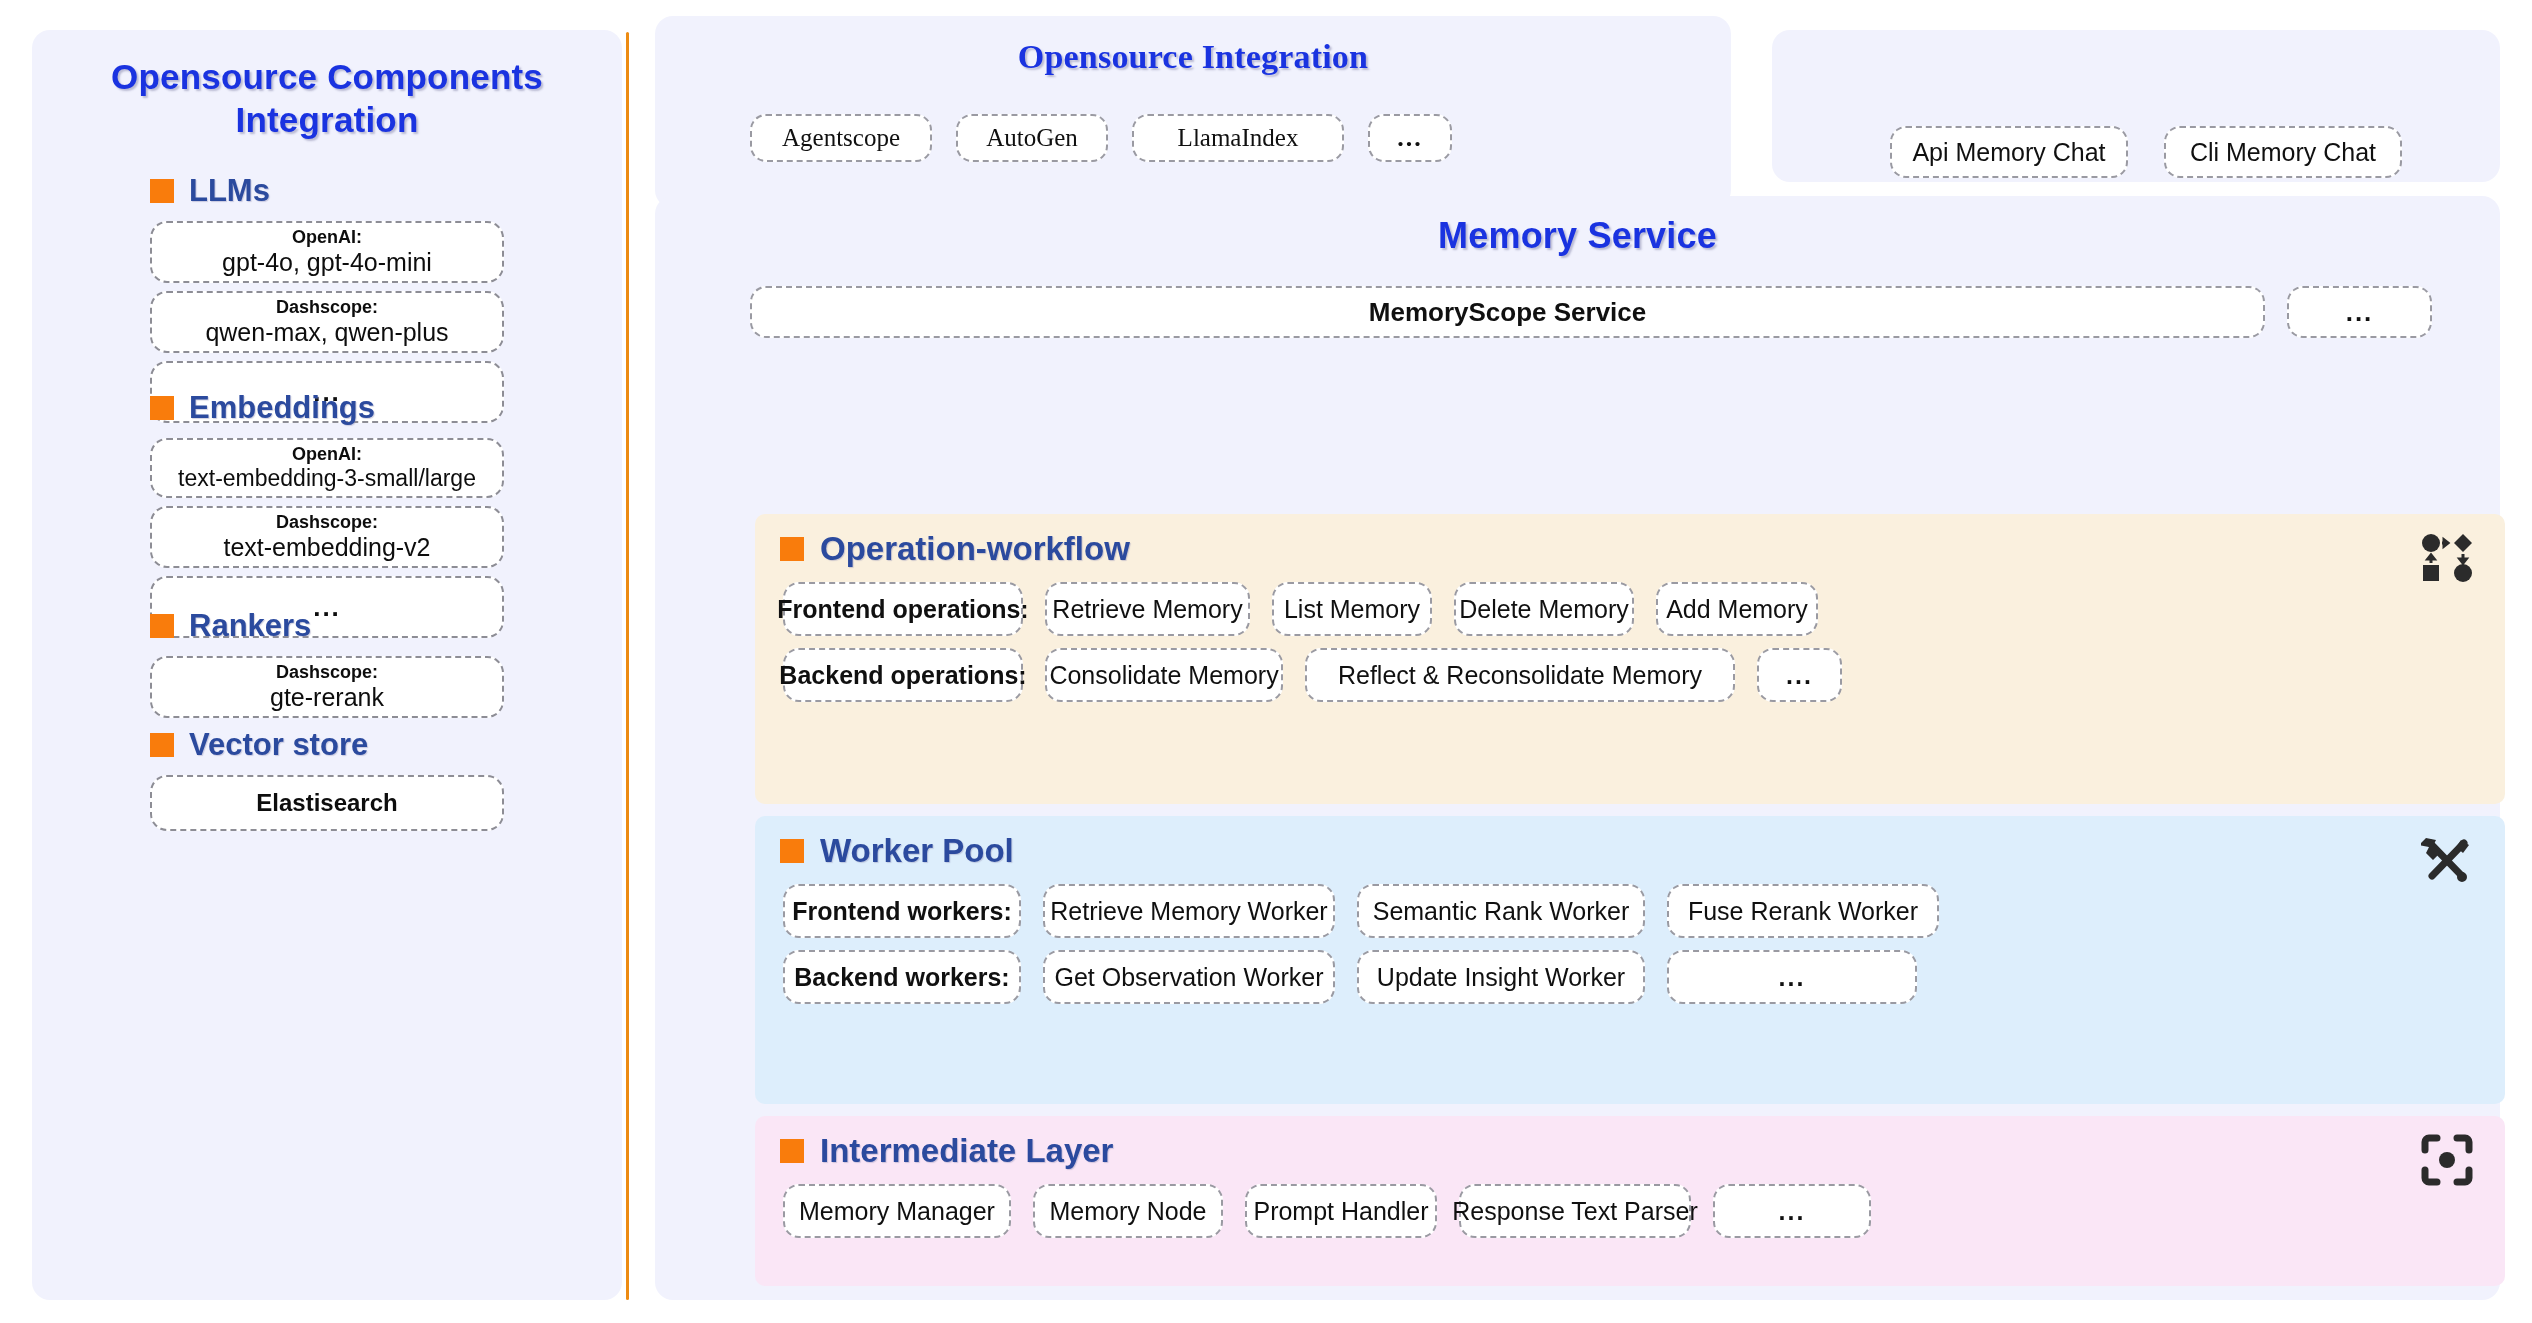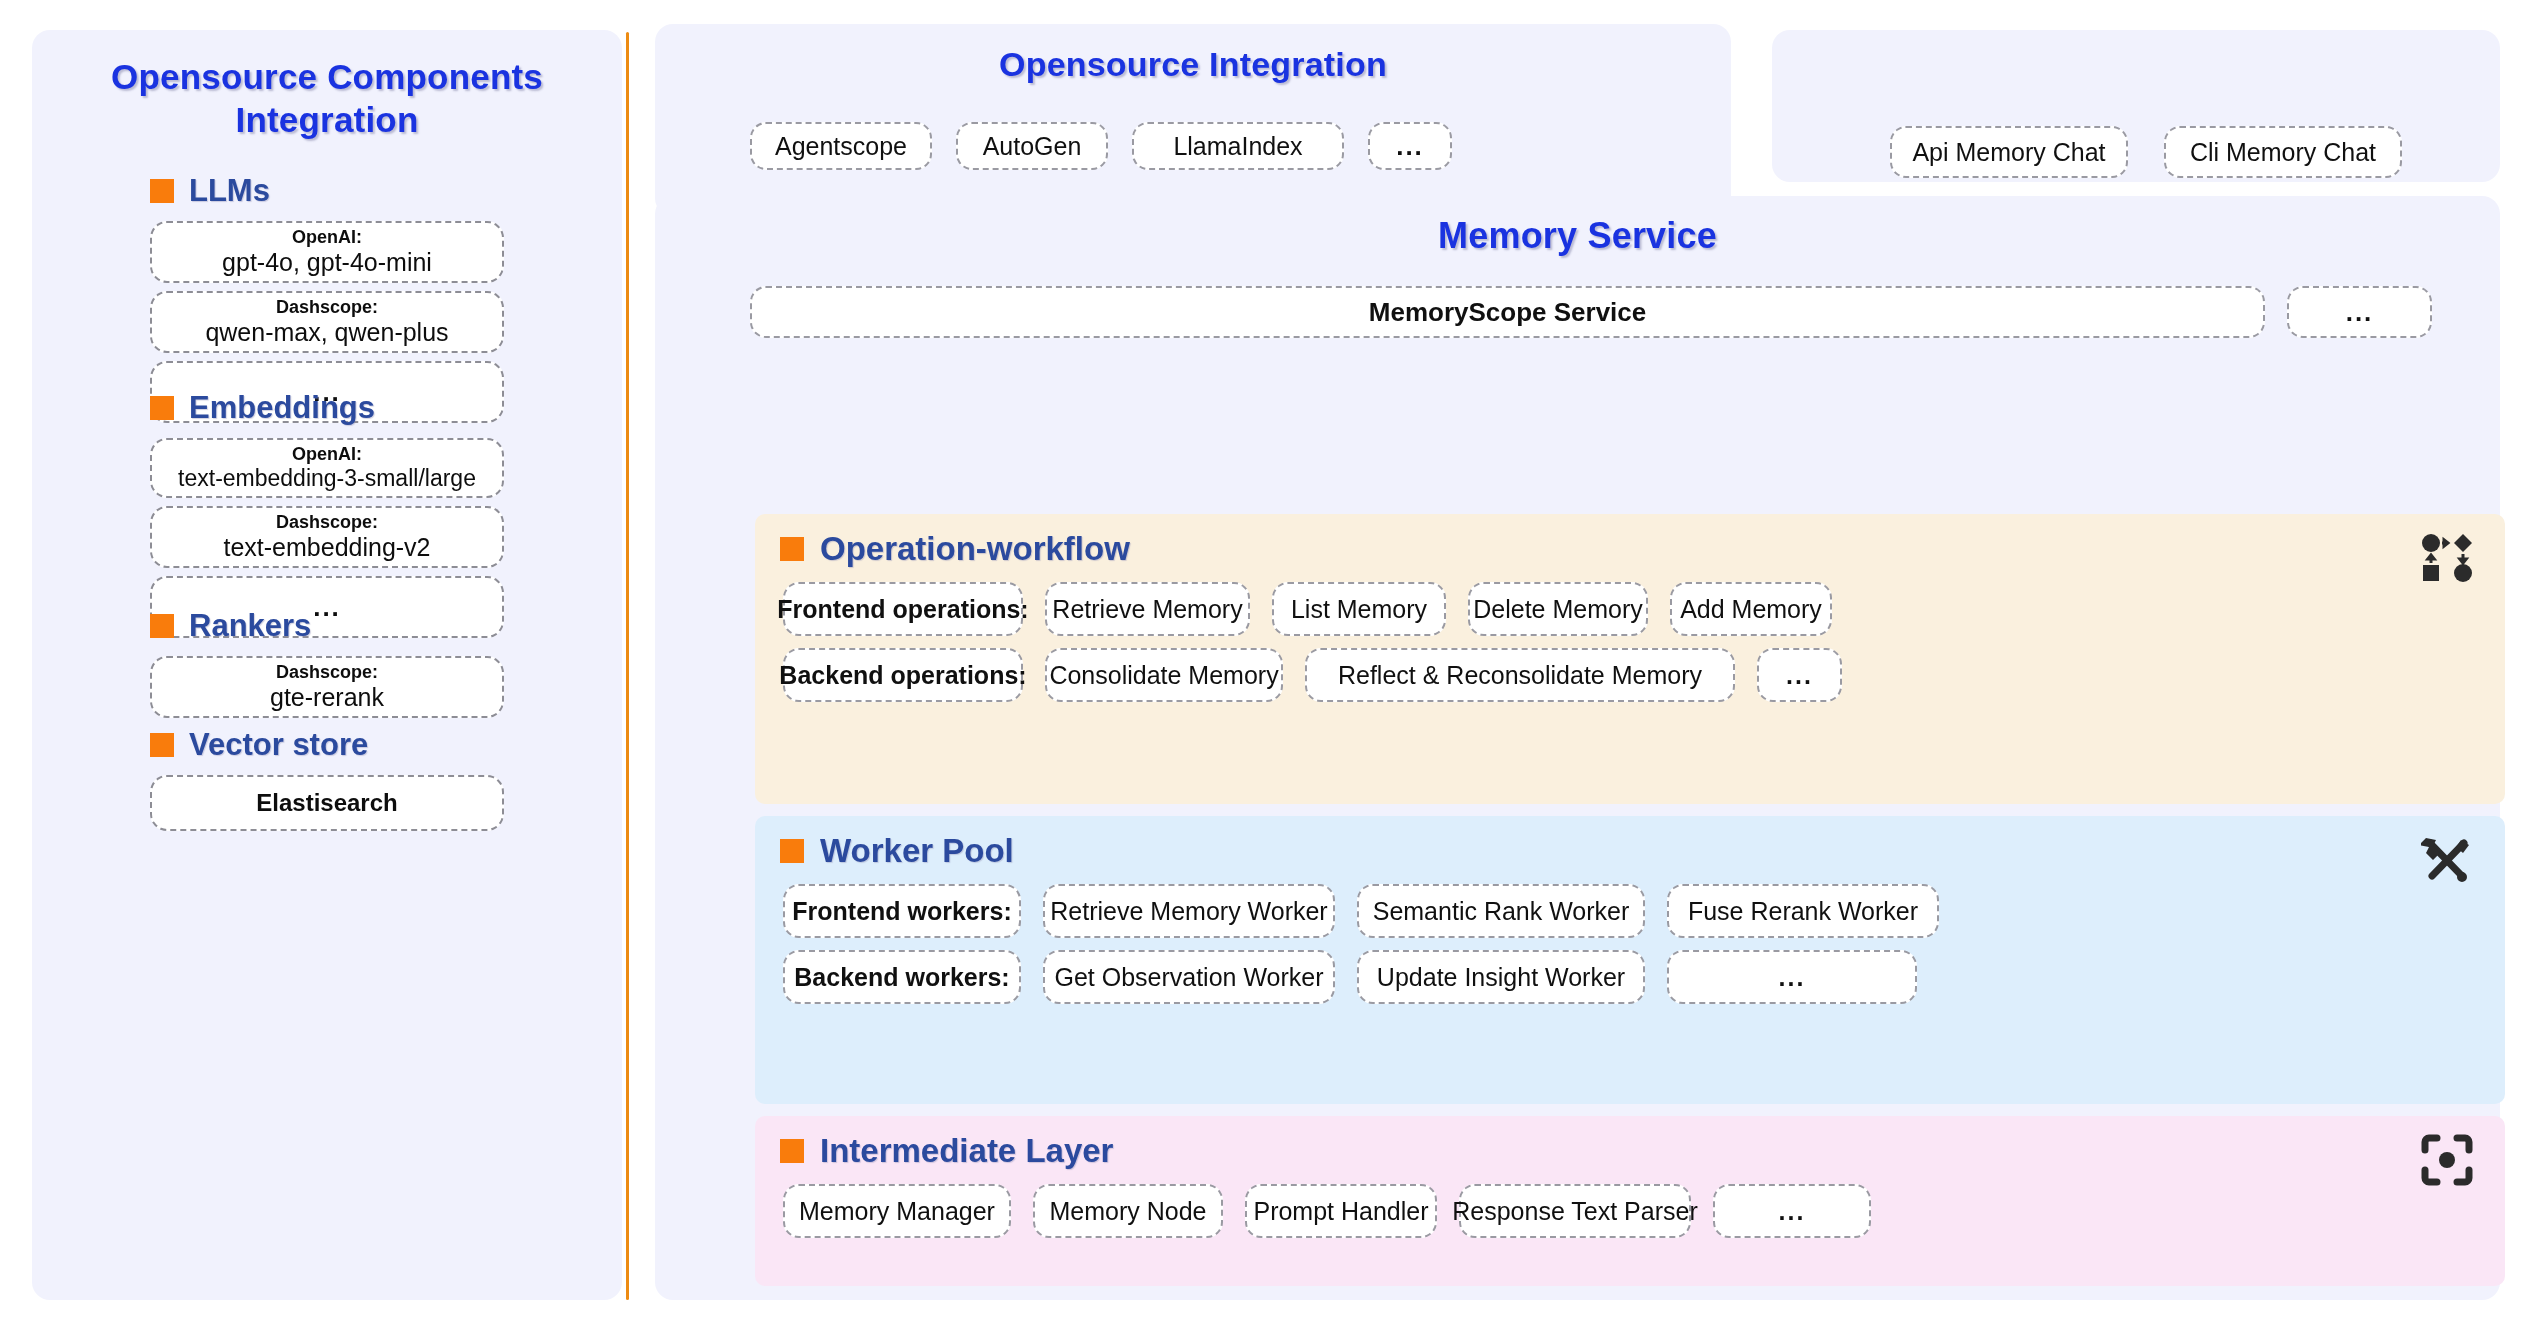--- a/index.html
+++ b/index.html
@@ -61,21 +61,21 @@
     color:#0d0d0d;
     margin-bottom:8px;
   }
   .chips-col .chip-dash{width:354px;min-height:54px;padding:4px 8px;}
   .chip-provider{font-size:18px;font-weight:bold;line-height:1.15;}
   .chip-model{font-size:25px;line-height:1.18;}
   .chip-single{font-size:24px;font-weight:bold;}
   .chip-dots{font-size:26px;letter-spacing:2px;font-weight:bold;}
 
   
-  #opensource-panel{left:655px;top:24px;width:1076px;height:192px;}
+  #opensource-panel{left:655px;top:16px;width:1076px;height:192px;font-family:Liberation Serif, serif;}
   #opensource-panel .panel-title{font-size:34px;padding-top:20px;}
   #memorychat-panel{left:1772px;top:30px;width:728px;height:152px;}
   #memorychat-panel .panel-title{font-size:34px;padding-top:20px;}
 
   .chip-row{display:flex;align-items:center;}
   #opensource-chips{position:absolute;left:95px;top:98px;gap:24px;}
   #memorychat-chips{position:absolute;left:118px;top:96px;gap:36px;}
 
   .pill{
     border:2px dashed #9a9aa2;
@@ -120,21 +120,21 @@
   .sec-row .pill{height:54px;font-size:25px;}
   .pill.strong{font-weight:bold;}
 
   #sec-workflow{top:318px;height:290px;background:#faf0de;}
   #sec-worker{top:620px;height:288px;background:#ddeefc;}
   #sec-intermediate{top:920px;height:170px;background:#fae6f6;}
 
   
   .w-frontend-ops{width:240px;}
   .w-retrieve-mem{width:205px;}
-  .w-list-mem{width:174px;}
+  .w-list-mem{width:160px;}
   .w-delete-mem{width:180px;}
   .w-add-mem{width:162px;}
   .w-backend-ops{width:240px;}
   .w-consolidate{width:238px;}
   .w-reflect{width:430px;}
   .w-dots-sm{width:85px;}
 
   .w-frontend-wk{width:238px;}
   .w-retrieve-wk{width:292px;}
   .w-semantic-wk{width:288px;}

